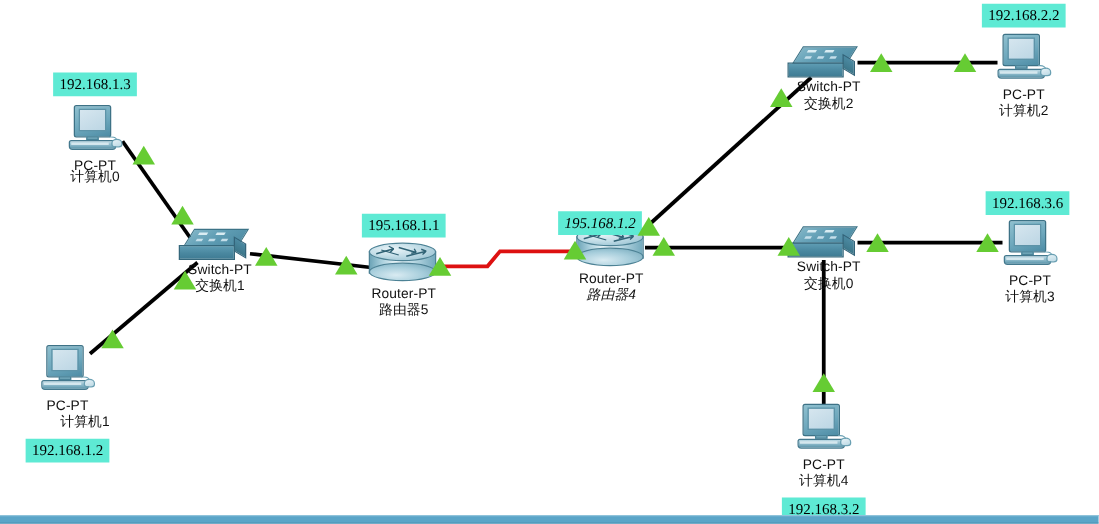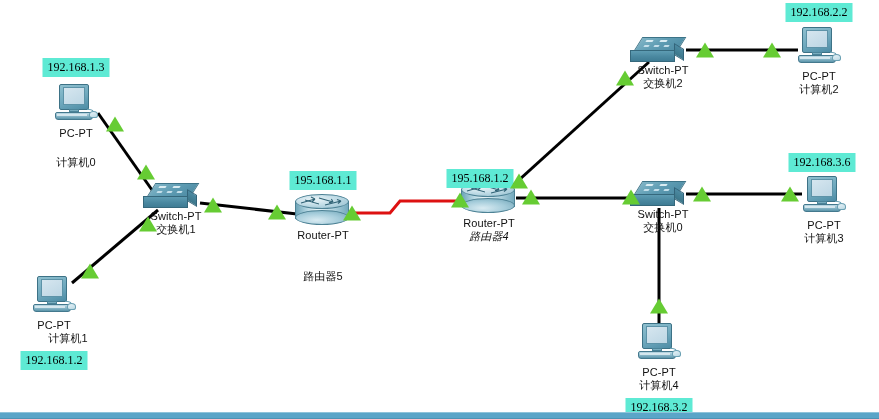--- a/index.html
+++ b/index.html
@@ -108,21 +108,21 @@
       <div class="mon-out"></div>
         <div class="mon-in"></div>
         <div class="neck"></div>
       <div class="base"></div>
         <div class="base2"></div>
         <div class="cord"></div>
         <div class="mouse"></div>
     </div>
     <div class="iplabel" style="left:0;top:-46px;">192.168.1.3</div>
     <div class="devlabel" style="left:0;top:23px;">PC-PT</div>
-    <div class="devlabel" style="left:0;top:52px;text-align:center;">计算机0</div>
+    <div class="devlabel" style="left:0;top:32px;text-align:center;">计算机0</div>
   </div>
 
   <div class="node" style="left:54px;top:296px;">
     <div class="dev pc">
       <div class="mon-out"></div>
         <div class="mon-in"></div>
         <div class="neck"></div>
       <div class="base"></div>
         <div class="base2"></div>
         <div class="cord"></div>
@@ -155,36 +155,36 @@
       <div class="cyl-top"></div>
       <svg class="arrows" viewBox="0 0 54 15">
         <path d="M6 9 L20 5 M20 5 L16 3 M20 5 L17 8" stroke="#2f6275" stroke-width="1.1" fill="none"></path>
         <path d="M24 4 L38 8 M38 8 L34 8.6 M38 8 L36.4 5" stroke="#2f6275" stroke-width="1.1" fill="none"></path>
         <path d="M30 11 L46 7 M46 7 L42 5.4 M46 7 L43 9.6" stroke="#2f6275" stroke-width="1.1" fill="none"></path>
         <path d="M10 6 L24 10" stroke="#2f6275" stroke-width="1" fill="none"></path>
       </svg>
     </div>
     <div class="iplabel" style="left:0;top:-40px;">195.168.1.1</div>
     <div class="devlabel" style="left:0;top:18px;">Router-PT</div>
-    <div class="devlabel" style="left:0;top:31px;margin-top:28px;">路由器5</div>
+    <div class="devlabel" style="left:0;top:31px;">路由器5</div>
   </div>
 
   <div class="node" style="left:489px;top:199px;">
     <div class="dev rt">
       <div class="cyl-body"></div>
       <div class="cyl-bot"></div>
       <div class="cyl-top"></div>
       <svg class="arrows" viewBox="0 0 54 15">
         <path d="M6 9 L20 5 M20 5 L16 3 M20 5 L17 8" stroke="#2f6275" stroke-width="1.1" fill="none"></path>
         <path d="M24 4 L38 8 M38 8 L34 8.6 M38 8 L36.4 5" stroke="#2f6275" stroke-width="1.1" fill="none"></path>
         <path d="M30 11 L46 7 M46 7 L42 5.4 M46 7 L43 9.6" stroke="#2f6275" stroke-width="1.1" fill="none"></path>
         <path d="M10 6 L24 10" stroke="#2f6275" stroke-width="1" fill="none"></path>
       </svg>
     </div>
-    <div class="iplabel" style="left:-9px;top:-30px;">195.168.1.2</div>
+    <div class="iplabel" style="left:-9px;top:-30px;font-style:italic;">195.168.1.2</div>
     <div class="devlabel" style="left:0;top:18px;">Router-PT</div>
     <div class="devlabel" style="left:0;top:31px;font-style:italic;">路由器4</div>
   </div>
 
   <div class="node" style="left:659px;top:52px;">
     <div class="dev sw">
       <div class="topface"></div>
       <div class="p" style="left:16px;top:3px;"></div>
       <div class="p" style="left:30px;top:3px;"></div>
       <div class="q" style="left:14px;top:8px;"></div>

